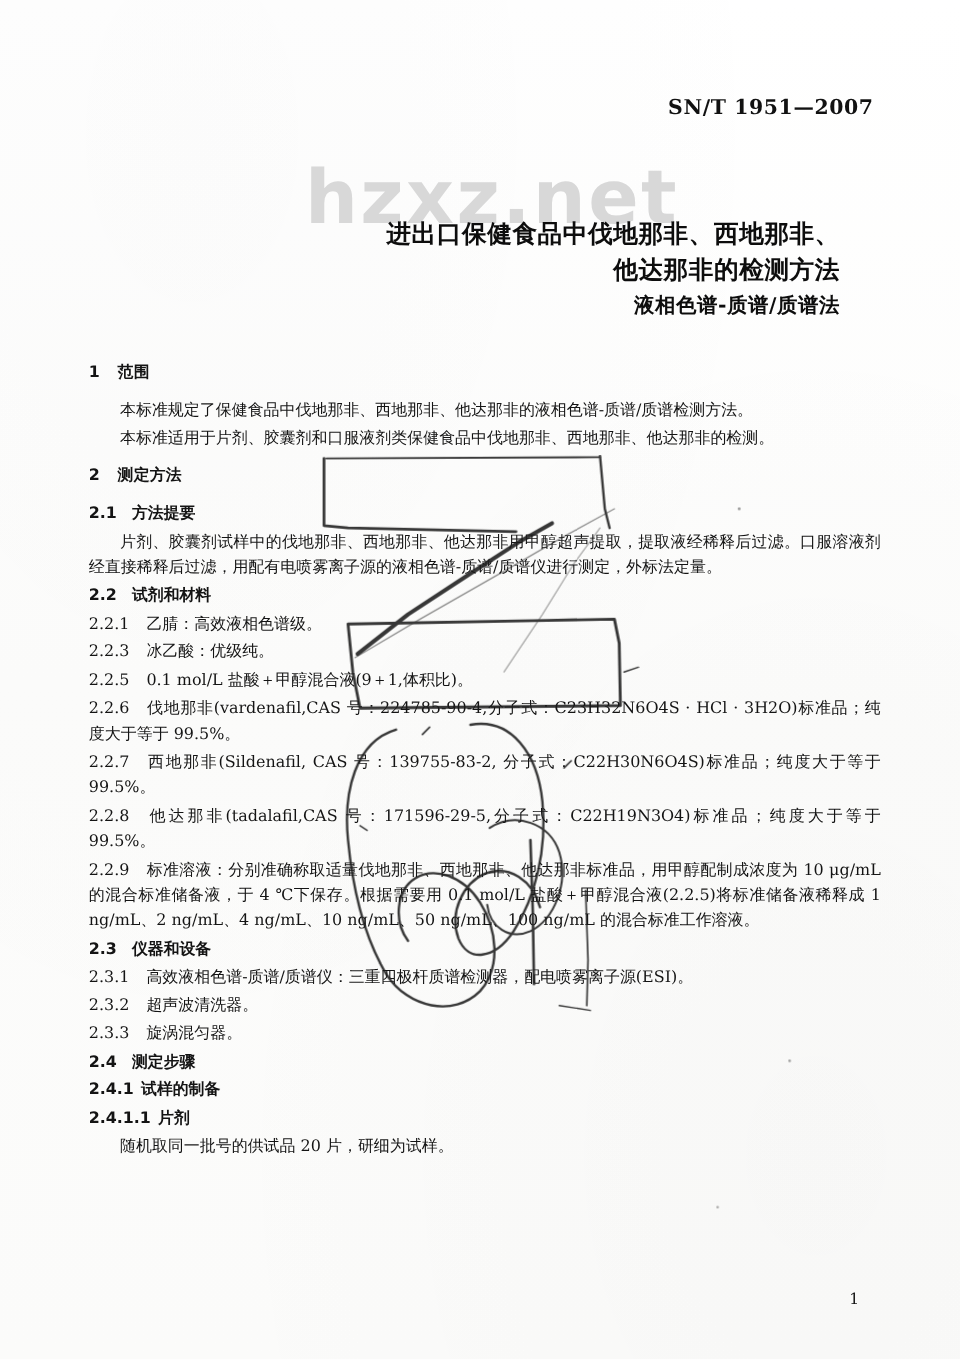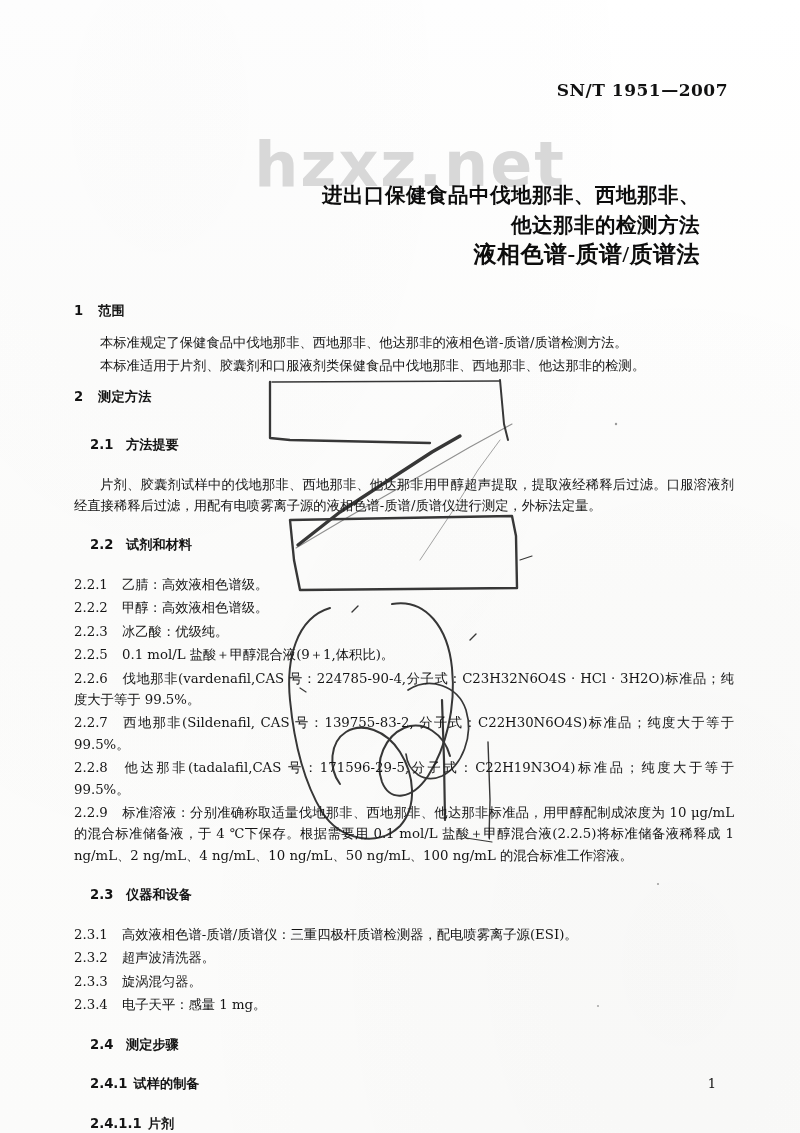--- a/index.html
+++ b/index.html
@@ -67,22 +67,21 @@
   }
   .title-line {
     font-family: "DejaVu Sans", "Liberation Sans", sans-serif;
     font-weight: 700;
     font-size: 20.5px;
     line-height: 30px;
     letter-spacing: 0.5px;
     color: #0d0d0d;
   }
   .title-line.sub {
-    font-size: 23px;
-    font-family: Liberation Serif, serif;
+    font-size: 17px;
   }
 
   
   #body-text {
     position: absolute;
     left: 74px;
     top: 298px;
     width: 660px;
     font-size: 13.4px;
     line-height: 21.6px;
@@ -98,21 +97,21 @@
   }
   .h-sec .num {
     display: inline-block;
     min-width: 16px;
     margin-right: 8px;
   }
   .h-sub {
     font-family: "DejaVu Sans", "Liberation Sans", sans-serif;
     font-weight: 700;
     font-size: 13.2px;
-    margin: 16px;
+    margin: 0;
     padding: 1px 0;
   }
   .h-sub .num {
     display: inline-block;
     min-width: 30px;
     margin-right: 6px;
   }
   .h-sub3 .num { min-width: 46px; }
   .para {
     margin: 0;
@@ -191,23 +190,20 @@
     <p class="para">片剂、胶囊剂试样中的伐地那非、西地那非、他达那非用甲醇超声提取，提取液经稀释后过滤。口服溶液剂经直接稀释后过滤，用配有电喷雾离子源的液相色谱-质谱/质谱仪进行测定，外标法定量。</p>
 
     <p class="h-sub">
       <span class="num">2.2</span><span>试剂和材料</span>
     </p>
 
     <p class="item">
       <span class="num">2.2.1</span><span>乙腈：高效液相色谱级。</span>
     </p>
     <p class="item">
-      <span class="num">2.2.2</span><span>甲醇：高效液相色谱级。</span>
-    </p>
-    <p class="item">
       <span class="num">2.2.3</span><span>冰乙酸：优级纯。</span>
     </p>
     <p class="item">
       <span class="num">2.2.5</span><span>0.1 mol/L 盐酸＋甲醇混合液(9＋1,体积比)。</span>
     </p>
     <p class="item">
       <span class="num">2.2.6</span><span>伐地那非(vardenafil,CAS 号：224785-90-4,分子式：C23H32N6O4S · HCl · 3H2O)标准品；纯度大于等于 99.5%。</span>
     </p>
     <p class="item">
       <span class="num">2.2.7</span><span>西地那非(Sildenafil, CAS 号：139755-83-2, 分子式：C22H30N6O4S)标准品；纯度大于等于 99.5%。</span>
@@ -224,23 +220,20 @@
     </p>
 
     <p class="item">
       <span class="num">2.3.1</span><span>高效液相色谱-质谱/质谱仪：三重四极杆质谱检测器，配电喷雾离子源(ESI)。</span>
     </p>
     <p class="item">
       <span class="num">2.3.2</span><span>超声波清洗器。</span>
     </p>
     <p class="item">
       <span class="num">2.3.3</span><span>旋涡混匀器。</span>
-    </p>
-    <p class="item">
-      <span class="num">2.3.4</span><span>电子天平：感量 1 mg。</span>
     </p>
 
     <p class="h-sub">
       <span class="num">2.4</span><span>测定步骤</span>
     </p>
 
     <p class="h-sub">
       <span class="num">2.4.1</span><span>试样的制备</span>
     </p>
 

